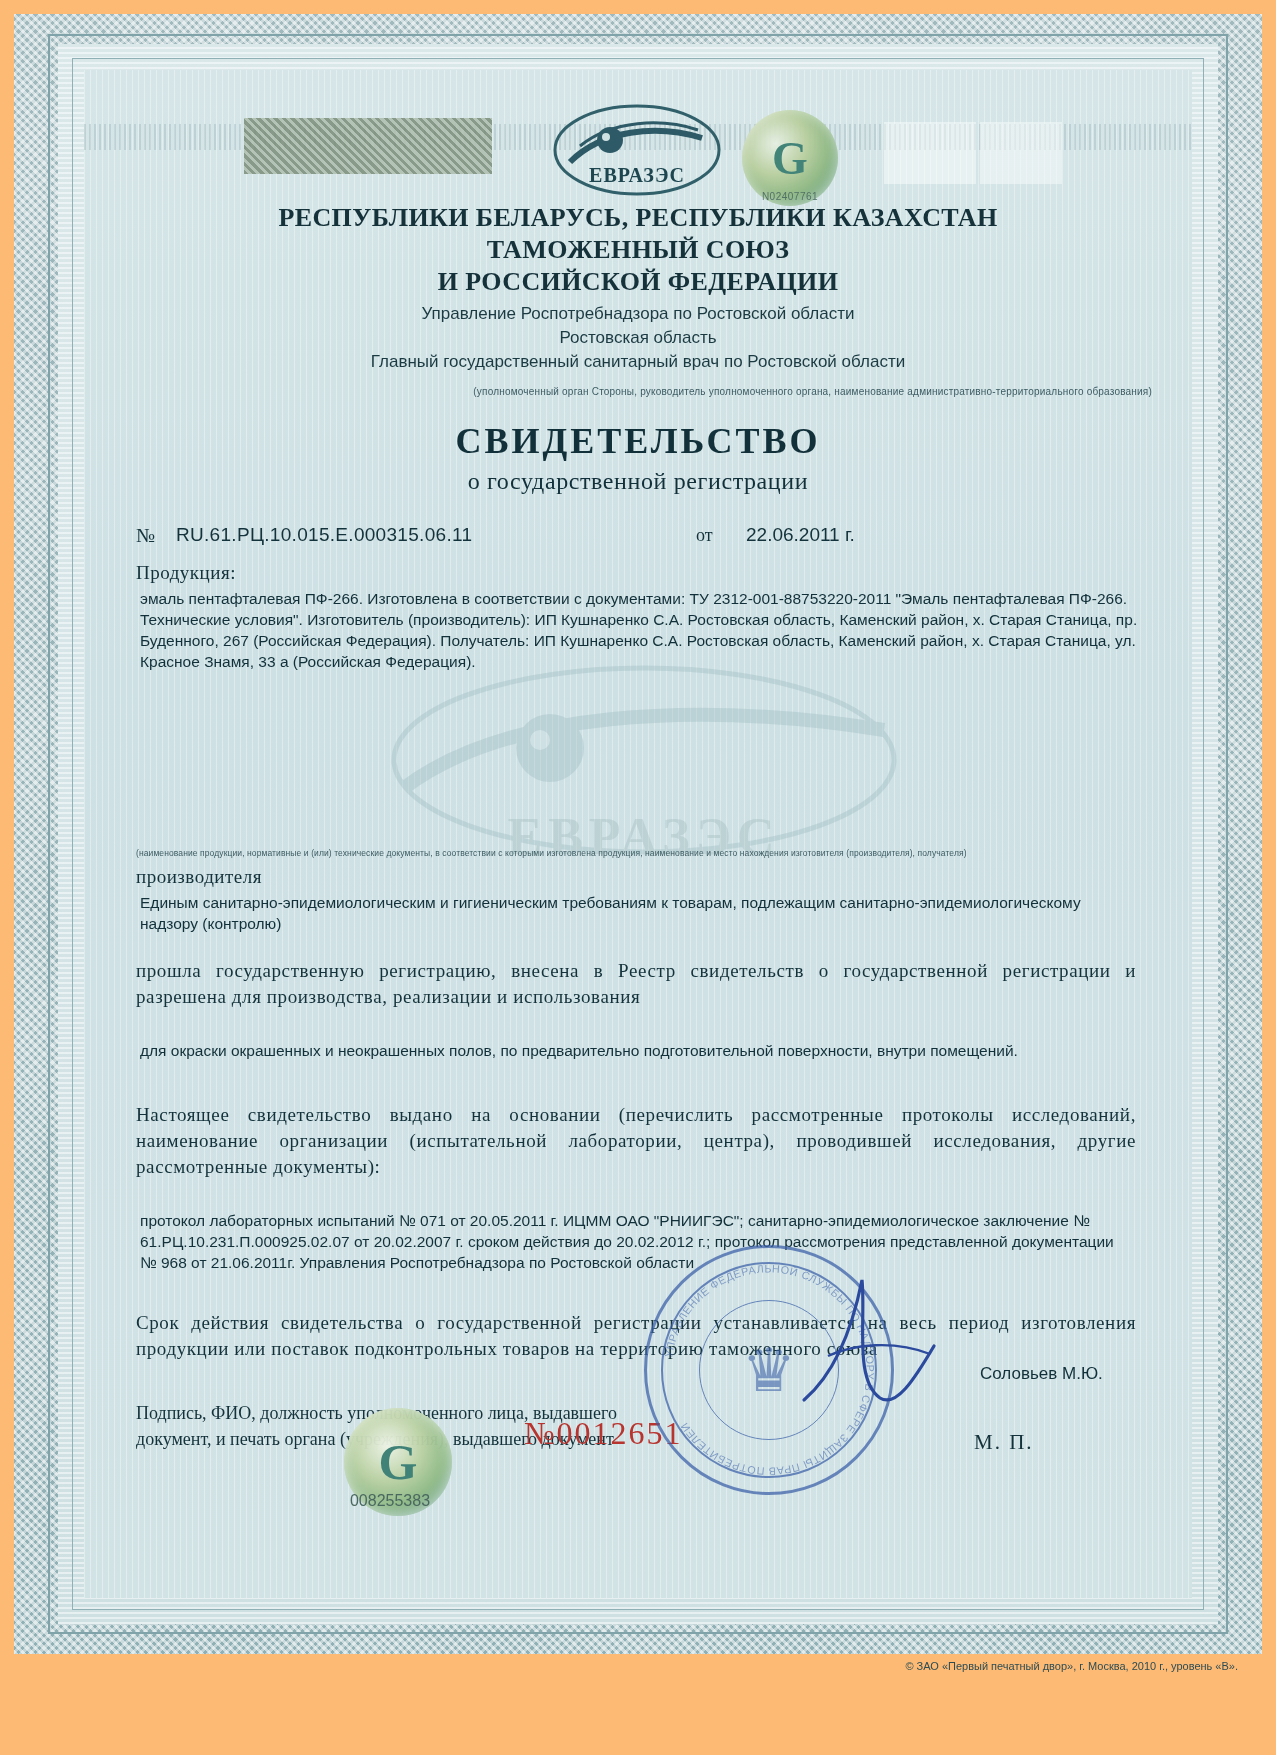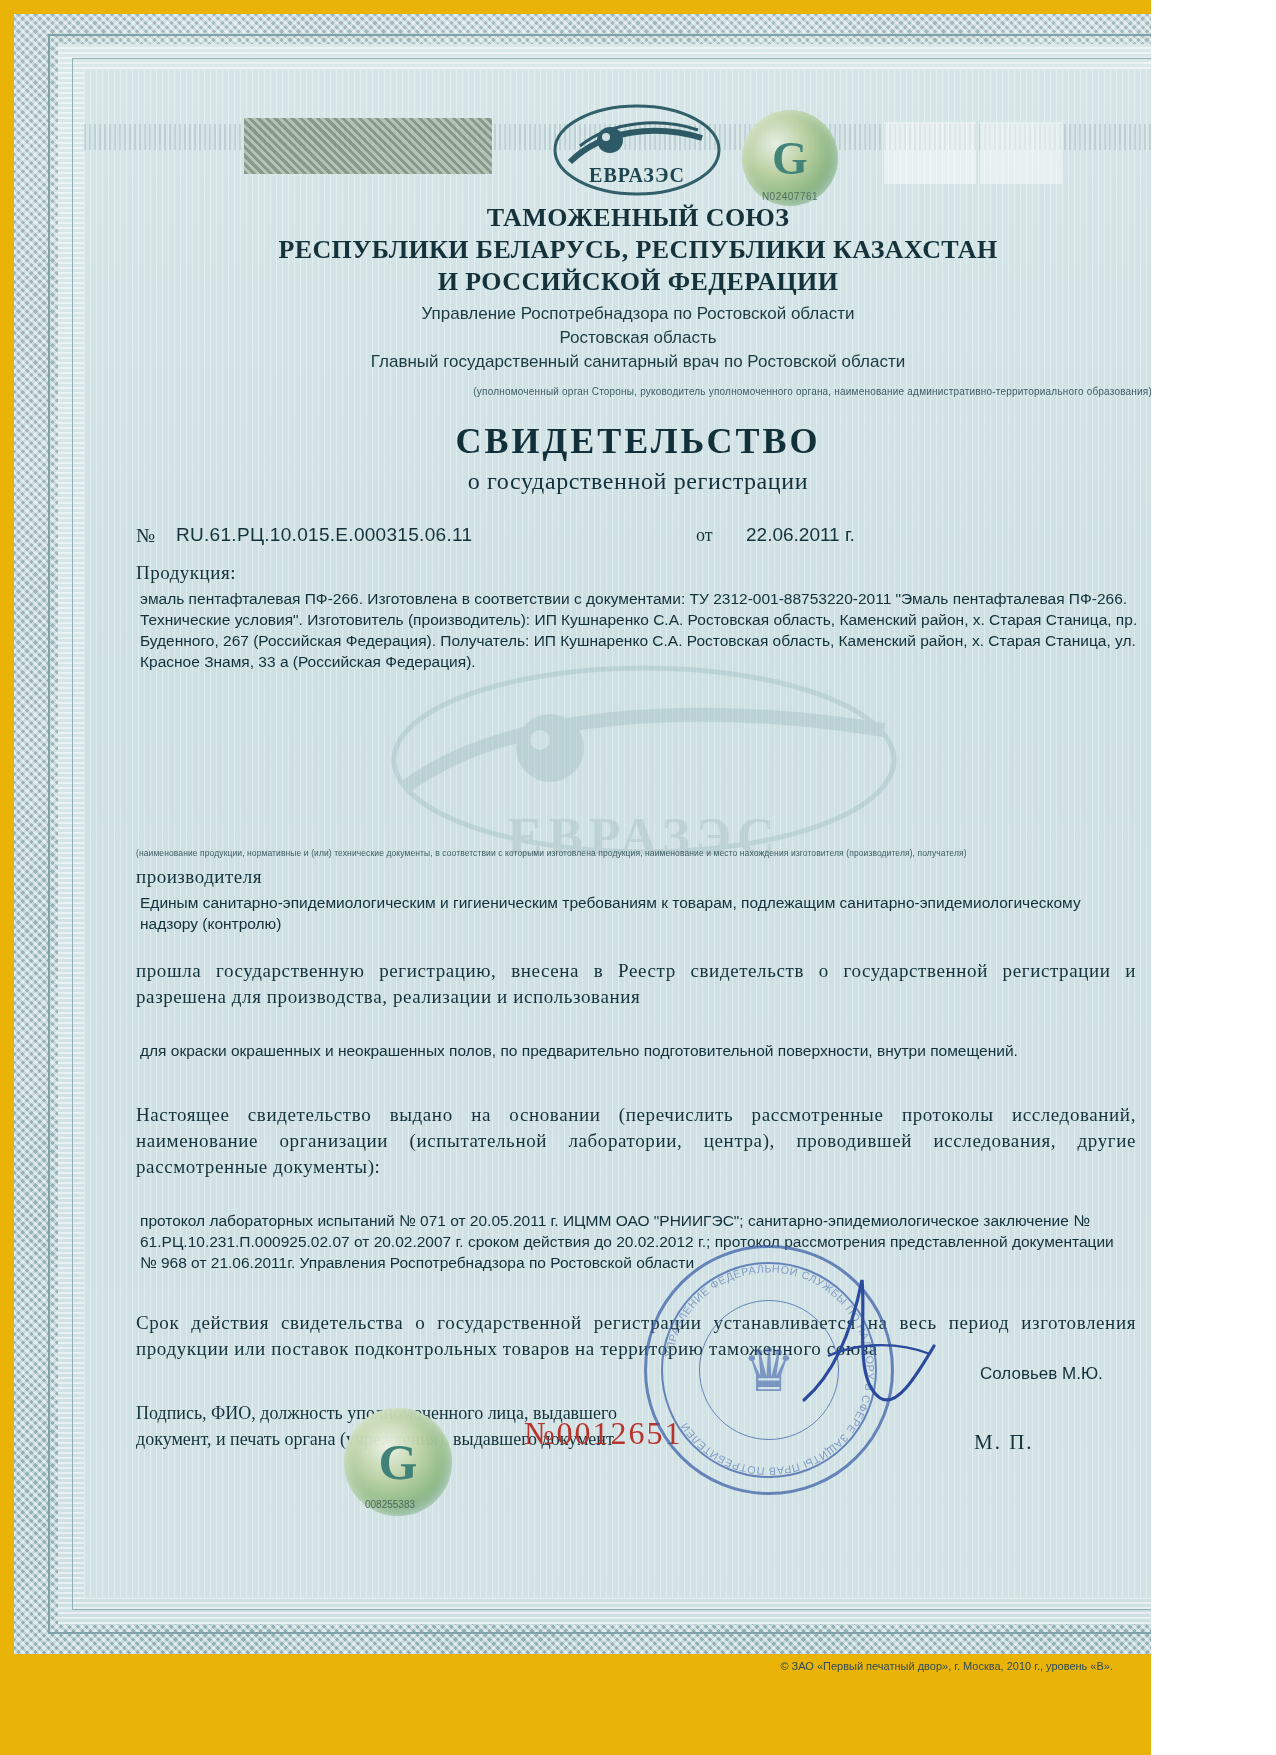--- a/index.html
+++ b/index.html
@@ -5,24 +5,24 @@
   html, body {
     margin: 0;
     padding: 0;
     background: #ffffff;
   }
   body {
     font-family: "Liberation Sans", sans-serif;
   }
   .page {
     position: relative;
-    width: 1151px;
+    width: 1276px;
     height: 1755px;
     overflow: hidden;
-    background: #eab308;
+    background: #fdba74;
   }
 
   
   .frame-outer {
     position: absolute;
     left: 14px; top: 14px;
     width: 1248px; height: 1640px;
     background:
       repeating-linear-gradient(45deg, rgba(255,255,255,.55) 0 3px, rgba(255,255,255,0) 3px 6px),
       repeating-linear-gradient(-45deg, rgba(255,255,255,.45) 0 3px, rgba(255,255,255,0) 3px 6px),
@@ -352,21 +352,21 @@
   .holo-bottom .g {
     font-family: "Liberation Serif", serif;
     font-size: 50px;
     font-weight: bold;
     color: #3c7f74;
   }
   .holo-bottom .num {
     position: absolute;
     bottom: 6px; left: 0; right: 16px;
     text-align: center;
-    font-size: 10px;
+    font-size: 16px;
     color: #45645a;
   }
   .footer-credit {
     position: absolute;
     left: 0; right: 38px;
     top: 1660px;
     text-align: right;
     font-size: 11px;
     color: #2d4d55;
     margin-left: 36px;
@@ -412,22 +412,22 @@
         <path d="M40 128 C140 52, 330 40, 520 70" fill="none" stroke="#8fb2b8" stroke-width="14"></path>
         <circle cx="186" cy="88" r="34" fill="#8fb2b8"></circle>
         <circle cx="176" cy="80" r="10" fill="#cfe0e3"></circle>
       </svg>
       <div class="wm-text">ЕВРАЗЭС</div>
     </div>
 
     <div class="content">
 
       <div class="hdr-main">
+        <div>РЕСПУБЛИКИ БЕЛАРУСЬ, РЕСПУБЛИКИ КАЗАХСТАН</div>
         <div>ТАМОЖЕННЫЙ СОЮЗ</div>
-        <div>РЕСПУБЛИКИ БЕЛАРУСЬ, РЕСПУБЛИКИ КАЗАХСТАН</div>
         <div>И РОССИЙСКОЙ ФЕДЕРАЦИИ</div>
       </div>
 
       <div class="hdr-sub">
         <div>Управление Роспотребнадзора по Ростовской области</div>
         <div>Ростовская область</div>
         <div>Главный государственный санитарный врач по Ростовской области</div>
       </div>
 
       <div class="hdr-note">(уполномоченный орган Стороны, руководитель уполномоченного органа, наименование административно-территориального образования)</div>

